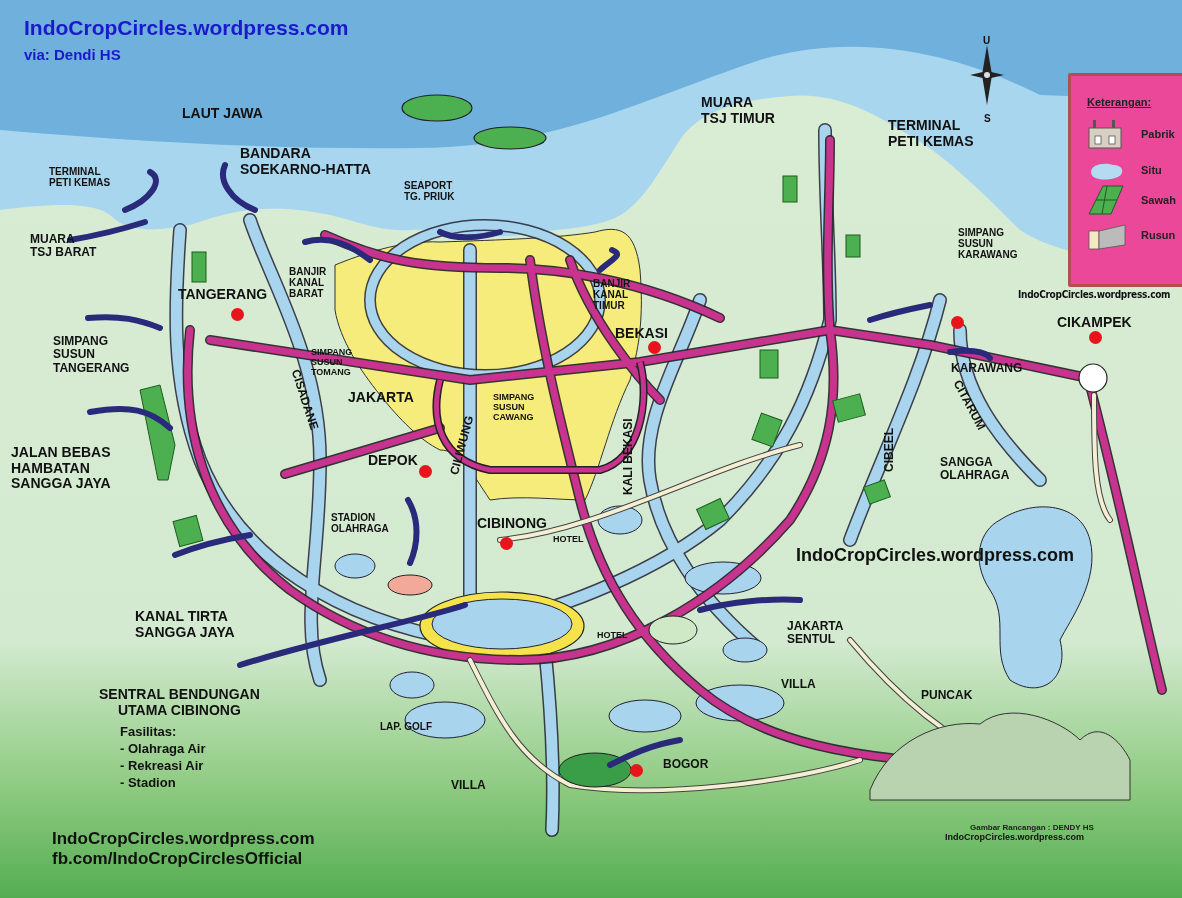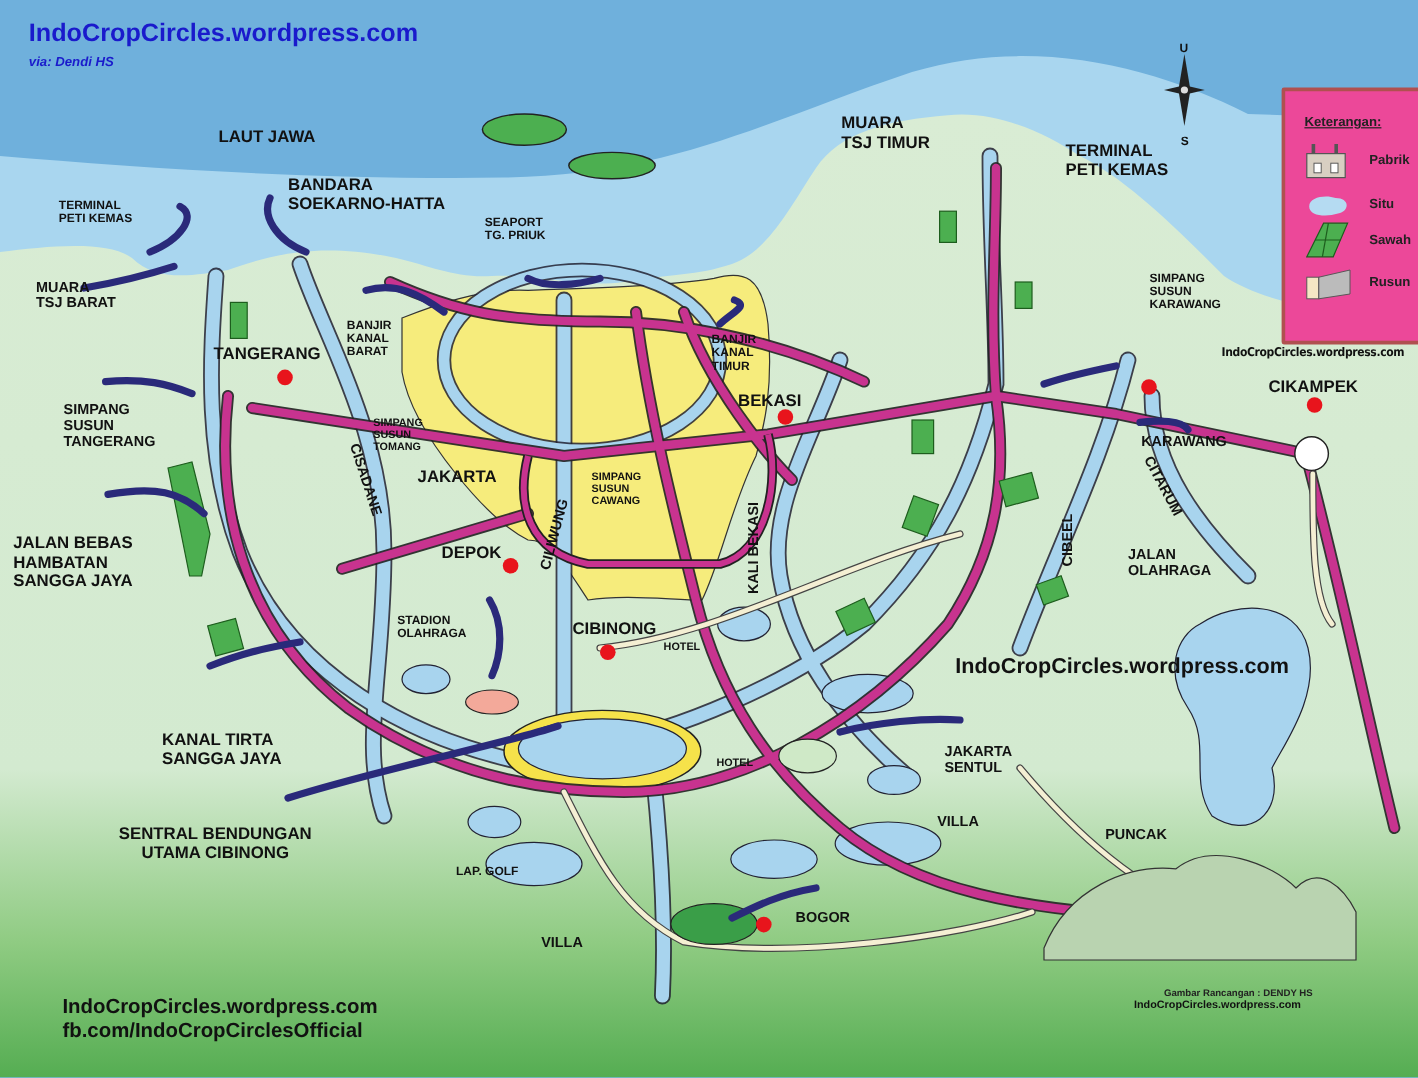--- a/index.html
+++ b/index.html
@@ -7,21 +7,21 @@
   #map { position:relative; width:1182px; height:898px; overflow:hidden; }
   svg.base { position:absolute; left:0; top:0; }
   .lbl { position:absolute; font-family:"Liberation Sans", sans-serif; font-weight:bold; color:#111; line-height:1.12; white-space:nowrap; }
   .lbl.sm { font-size:12px; }
   .lbl.md { font-size:14px; }
   .lbl.tiny { font-size:10px; }
   .lbl.vert { transform-origin:left top; }
   .city-dot { position:absolute; width:13px; height:13px; border-radius:50%; background:#e8141c; }
   .brand { position:absolute; color:#1a1acc; }
   .brand-title { left:24px; top:16px; font-size:21px; font-weight:bold; }
-  .brand-via { left:24px; top:46px; font-size:11px; font-style:italic; font-weight:bold; }
+  .brand-via { left:24px; top:46px; font-size:15px; font-weight:bold; }
   .legend { position:absolute; left:1068px; top:73px; width:132px; height:208px; background:#ec4899; border:3px solid #b05050; border-radius:2px; }
   .legend-title { position:absolute; left:16px; top:20px; font-size:11px; font-weight:bold; text-decoration:underline; color:#222; }
   .legend-item { position:absolute; left:0; width:152px; height:34px;text-align:center; }
   .legend-item .lab { position:absolute; left:70px; top:10px; font-size:11px; font-weight:bold; color:#222; }
   .legend-item .sym { position:absolute; left:14px; top:0; width:44px; height:32px; }
   .wm-small { position:absolute; font-family:"DejaVu Sans Condensed","DejaVu Sans", sans-serif; font-weight:bold; font-size:10px; color:#111; letter-spacing:-0.3px; }
   .wm-mid { position:absolute; left:796px; top:545px; font-size:18px; font-weight:bold; color:#111; }
   .title-main { position:absolute; left:52px; top:798px; font-size:22px; font-weight:900; color:#e01d28; font-style:italic; letter-spacing:0.5px; -webkit-text-stroke:1.2px #3a0a0a; }
   .footer-line { position:absolute; left:52px; font-size:17px; font-weight:bold; color:#111; }
   .credit { position:absolute; font-size:8px; font-weight:bold; color:#222; }
@@ -300,21 +300,21 @@
 
   <div class="lbl sm" style="left:951px;top:362px;">KARAWANG</div>
 
   <div class="lbl sm vert" style="left:962px;top:378px;transform:rotate(62deg);">CITARUM</div>
   <div class="lbl sm vert" style="left:883px;top:472px;transform:rotate(-90deg);">CIBEEL</div>
   <div class="lbl sm vert" style="left:301px;top:368px;transform:rotate(72deg);">CISADANE</div>
   <div class="lbl sm vert" style="left:448px;top:473px;transform:rotate(-75deg);">CILIWUNG</div>
   <div class="lbl sm vert" style="left:622px;top:495px;transform:rotate(-90deg);">KALI BEKASI</div>
 
   <div class="lbl sm" style="left:940px;top:456px;">
-    <div>JALAN</div>
+    <div>SANGGA</div>
     <div>OLAHRAGA</div>
   </div>
 
   <div class="lbl md" style="left:11px;top:445px;">
     <div>JALAN BEBAS</div>
     <div>HAMBATAN</div>
     <div>SANGGA JAYA</div>
   </div>
 
   <div class="lbl md" style="left:368px;top:453px;">DEPOK</div>
@@ -341,20 +341,26 @@
   </div>
 
   <div class="lbl sm" style="left:781px;top:678px;">VILLA</div>
   <div class="lbl sm" style="left:451px;top:779px;">VILLA</div>
 
   <div class="lbl md" style="left:99px;top:687px;text-align:center;">
     <div>SENTRAL BENDUNGAN</div>
     <div>UTAMA CIBINONG</div>
   </div>
 
+  <div class="facilities">
+    <div>Fasilitas:</div>
+    <div>- Olahraga Air</div>
+    <div>- Rekreasi Air</div>
+    <div>- Stadion</div>
+  </div>
 
   <div class="lbl tiny" style="left:380px;top:697px;margin-top:24px;">LAP. GOLF</div>
   <div class="lbl sm" style="left:921px;top:689px;">PUNCAK</div>
 
   <div class="lbl sm" style="left:663px;top:758px;">BOGOR</div>
   <div class="city-dot" style="left:630px;top:764px;"></div>
 
   <div class="wm-mid">IndoCropCircles.wordpress.com</div>
 
   <div class="footer-line" style="top:829px;">IndoCropCircles.wordpress.com</div>

